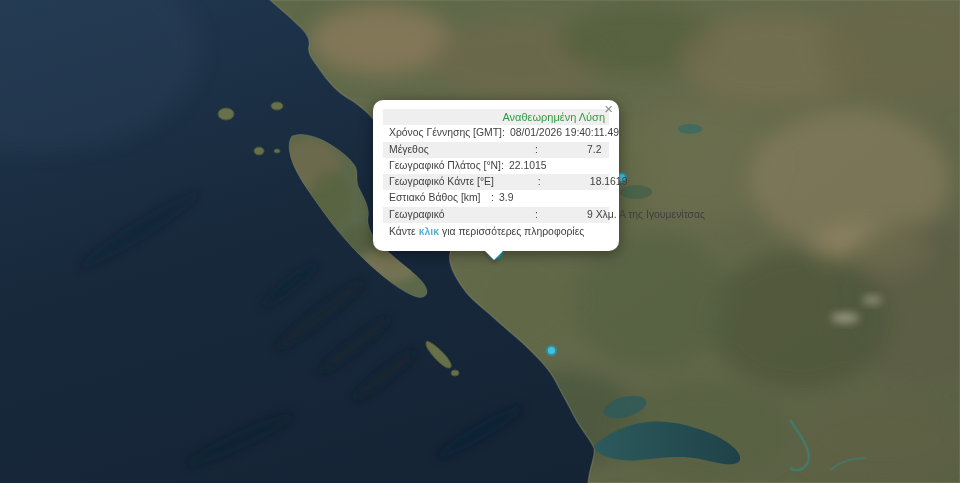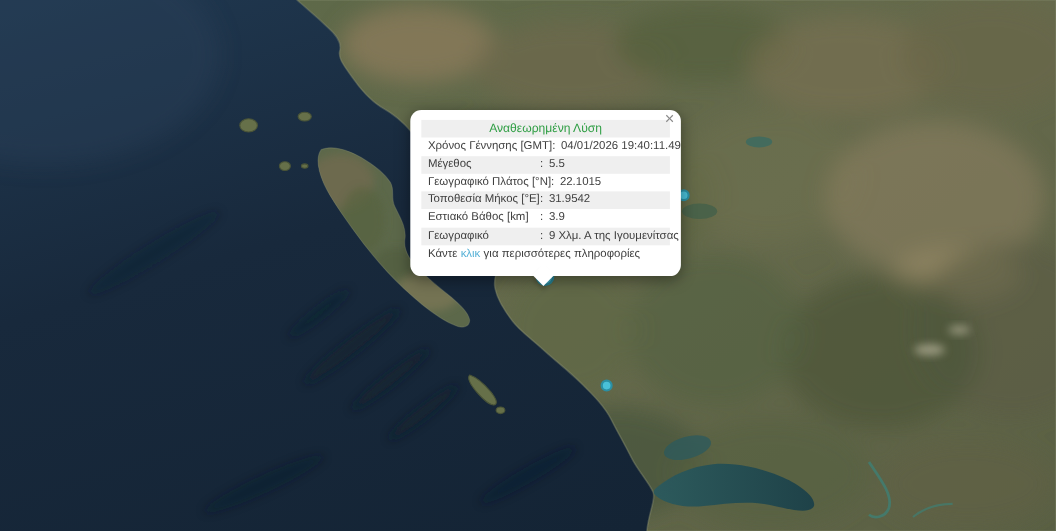--- a/index.html
+++ b/index.html
@@ -25,29 +25,29 @@
            box-shadow: 0 3px 14px rgba(0,0,0,.4);
            padding: 9px 10px 12px; color: var(--popup_text);
            font-size: 10.4px; line-height: 14.3px; }
   #popup .tip { position: absolute; left: 114px; bottom: -6px; width: 14px; height: 14px;
                 background: #fff; transform: rotate(45deg);
                 box-shadow: 3px 3px 4px rgba(0,0,0,.18); }
   #popup-close { position: absolute; top: 2px; right: 6px; font-size: 15px;
                  color: #8a8a8a; cursor: pointer; line-height: 14px;
                  font-family: "Liberation Sans", sans-serif; background:none; border:none; }
   .rowt { background: var(--popup_row_alt); color: var(--title_green);
-          text-align: center; font-size: 11px; padding: 1px 4px; }
+          text-align: right; font-size: 11px; padding: 1px 4px; }
   .row  { display: flex; padding: 1px 4px 1px 6px; white-space: nowrap; }
-  .row.alt { background: var(--popup_row_alt); }
+  .row.alt { background: var(--popup_row_alt); gap: 44px; }
   .lbl { flex: 0 0 102px; }
   .sep { flex: 0 0 8px; }
   .val { flex: 1; }
   .footer { padding: 2px 4px 0 6px; white-space: nowrap; }
   .footer span + span { margin-left: 3px; }
-  .link { color: var(--link_blue); cursor: pointer; }
+  .link { color: var(--link_blue); cursor: pointer; font-weight: bold; }
 </style>
 </head>
 <body>
 
 <div id="stage">
 
   <svg id="map-svg" width="960" height="483" viewBox="0 0 960 483" xmlns="http://www.w3.org/2000/svg">
     <defs>
       <linearGradient id="seaGrad" x1="0" y1="0" x2="0.6" y2="1">
         <stop offset="0" stop-color="#203850"></stop>
@@ -176,36 +176,36 @@
 
   <div id="popup">
     <div class="tip"></div>
     <button id="popup-close">×</button>
 
     <div class="rowt">Αναθεωρημένη Λύση</div>
 
     <div class="row">
       <span class="lbl">Χρόνος Γέννησης [GMT]</span>
       <span class="sep">:</span>
-      <span class="val">04/01/2026 19:40:11.49</span>
+      <span class="val">08/01/2026 19:40:11.49</span>
     </div>
     <div class="row alt">
       <span class="lbl">Μέγεθος</span>
       <span class="sep">:</span>
-      <span class="val">5.5</span>
+      <span class="val">7.2</span>
     </div>
     <div class="row">
       <span class="lbl">Γεωγραφικό Πλάτος [°N]</span>
       <span class="sep">:</span>
       <span class="val">22.1015</span>
     </div>
     <div class="row alt">
-      <span class="lbl">Τοποθεσία Μήκος [°E]</span>
-      <span class="sep">:</span>
-      <span class="val">31.9542</span>
+      <span class="lbl">Γεωγραφικό Κάντε [°E]</span>
+      <span class="sep">:</span>
+      <span class="val">18.1619</span>
     </div>
     <div class="row">
       <span class="lbl">Εστιακό Βάθος [km]</span>
       <span class="sep">:</span>
       <span class="val">3.9</span>
     </div>
     <div class="row alt">
       <span class="lbl">Γεωγραφικό</span>
       <span class="sep">:</span>
       <span class="val">9 Χλμ. Α της Ιγουμενίτσας</span>

